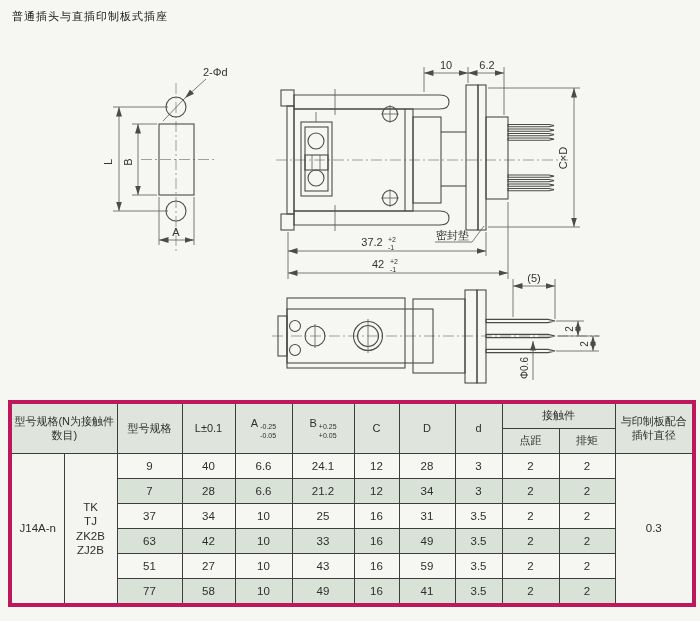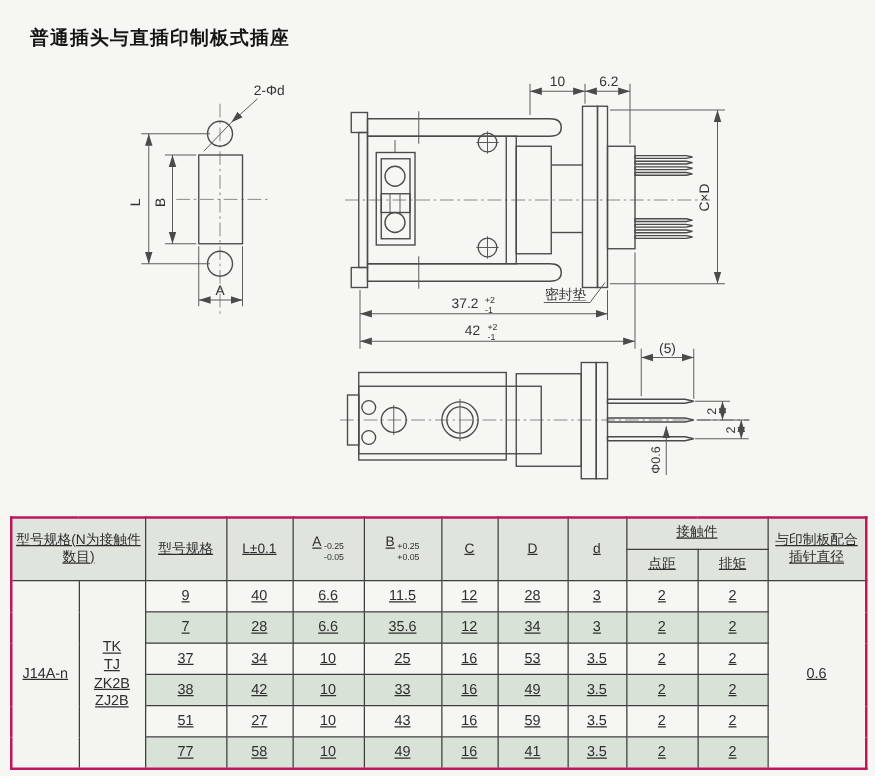--- a/index.html
+++ b/index.html
@@ -3,39 +3,38 @@
 <meta charset="utf-8">
 <style>
   html,body{margin:0;padding:0;}
   body{
     width:700px;height:621px;position:relative;overflow:hidden;
     background:#f6f6f2;
     font-family:"Liberation Sans","DejaVu Sans",sans-serif;
     color:#2e2e2e;
   }
   .page-title{
-    position:absolute;left:8px;top:5px;margin:16px;
-    font-size:15px;font-weight:bold;color:#161616;letter-spacing:1px;
+    position:absolute;left:8px;top:5px;margin:4px;
+    font-size:11px;font-weight:normal;color:#161616;letter-spacing:1px;
   }
   svg.drawing{position:absolute;left:0;top:0;}
   svg .ol{fill:none;stroke:#4b4b4b;stroke-width:1.1;}
   svg .thin{fill:none;stroke:#5c5c5c;stroke-width:0.8;}
   svg .cl{fill:none;stroke:#7a7a7a;stroke-width:0.7;stroke-dasharray:11 3 2 3;}
   svg text{font-family:"Liberation Sans","DejaVu Sans",sans-serif;fill:#333;}
   svg text.dim{font-size:11px;}
   svg text.dimsm{font-size:10px;}
   svg text.tol{font-size:7px;}
   svg text.cjk{font-size:11px;}
 
   table.spec{
-    position:absolute;left:8px;top:413px;width:684px;
+    position:absolute;left:8px;top:400px;width:684px;
     border-collapse:collapse;table-layout:fixed;
-    border:2px solid #be185d;
+    border:4px solid #be185d;
     font-size:11px;
-    text-decoration:underline;
   }
   .spec th,.spec td{
     border:1px solid #3d3d3d;text-align:center;vertical-align:middle;
     padding:0 2px;font-weight:normal;line-height:1.25;
   }
   .spec thead th{background:#dfe5dc;height:24px;}
   .spec tbody td{background:#f6f6f3;height:24px;font-size:11.5px;}
   .spec tbody tr:nth-child(even) td{background:#d9e2d7;}
   .spec td.merged{background:#f4f5f1 !important;}
   .variants{white-space:pre-line;line-height:1.35;}
@@ -243,52 +242,52 @@
   <tbody>
     <tr>
       <td rowspan="6" class="merged">J14A-n</td>
       <td rowspan="6" class="merged variants">TK
 TJ
 ZK2B
 ZJ2B</td>
       <td>9</td>
       <td>40</td>
       <td>6.6</td>
-      <td>11.5</td>
+      <td>24.1</td>
       <td>12</td>
       <td>28</td>
       <td>3</td>
       <td>2</td>
       <td>2</td>
-      <td rowspan="6" class="merged">0.6</td>
+      <td rowspan="6" class="merged">0.3</td>
     </tr>
     <tr>
       <td>7</td>
       <td>28</td>
       <td>6.6</td>
-      <td>35.6</td>
+      <td>21.2</td>
       <td>12</td>
       <td>34</td>
       <td>3</td>
       <td>2</td>
       <td>2</td>
     </tr>
     <tr>
       <td>37</td>
       <td>34</td>
       <td>10</td>
       <td>25</td>
       <td>16</td>
-      <td>53</td>
+      <td>31</td>
       <td>3.5</td>
       <td>2</td>
       <td>2</td>
     </tr>
     <tr>
-      <td>38</td>
+      <td>63</td>
       <td>42</td>
       <td>10</td>
       <td>33</td>
       <td>16</td>
       <td>49</td>
       <td>3.5</td>
       <td>2</td>
       <td>2</td>
     </tr>
     <tr>

